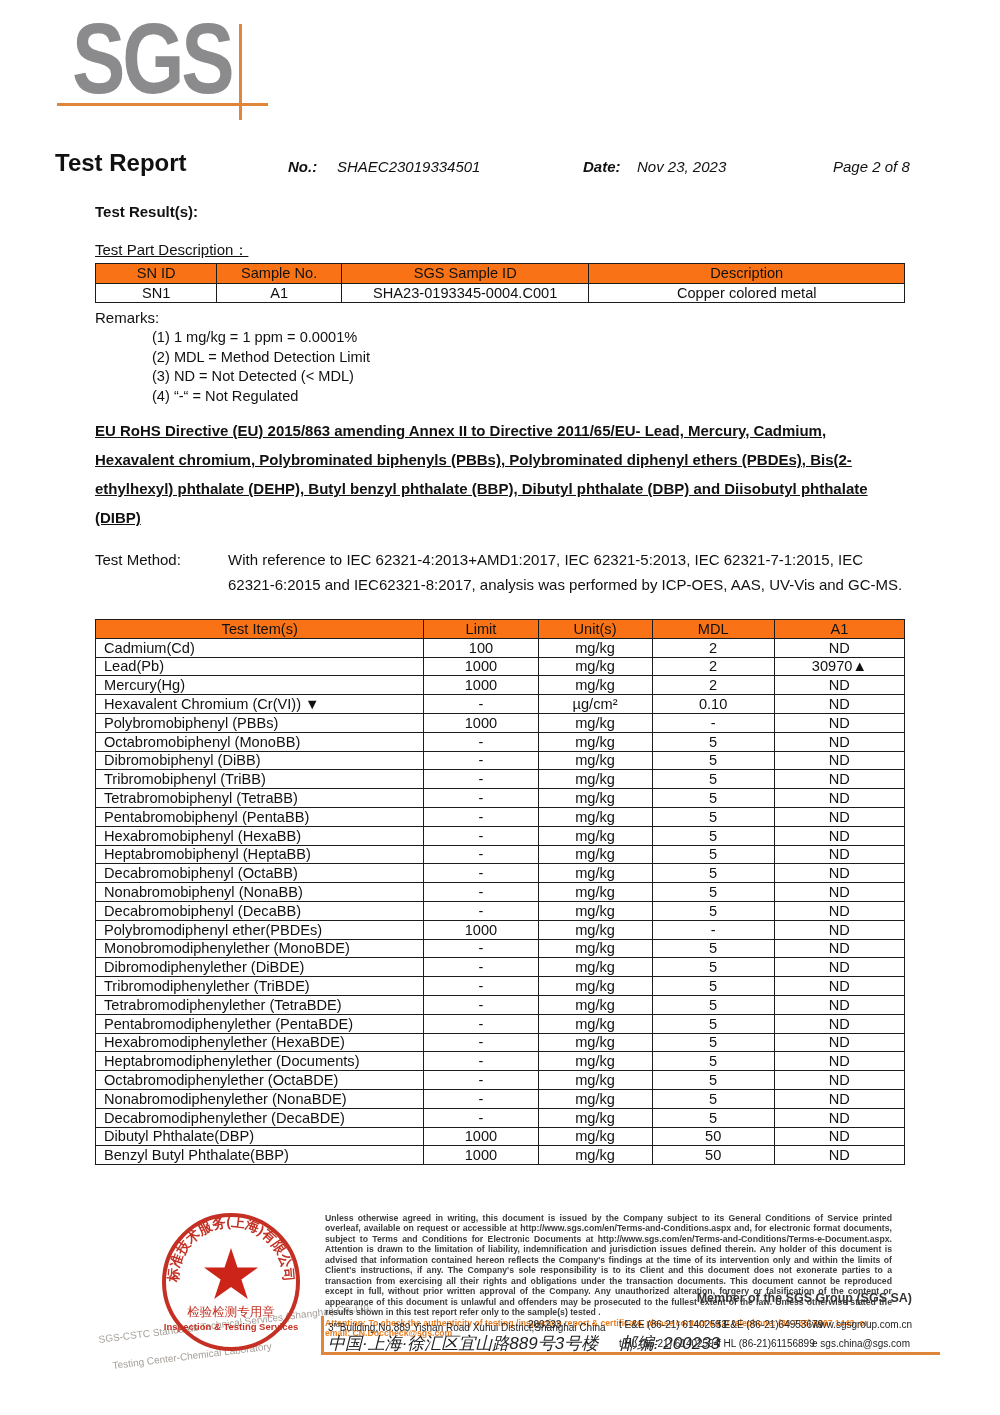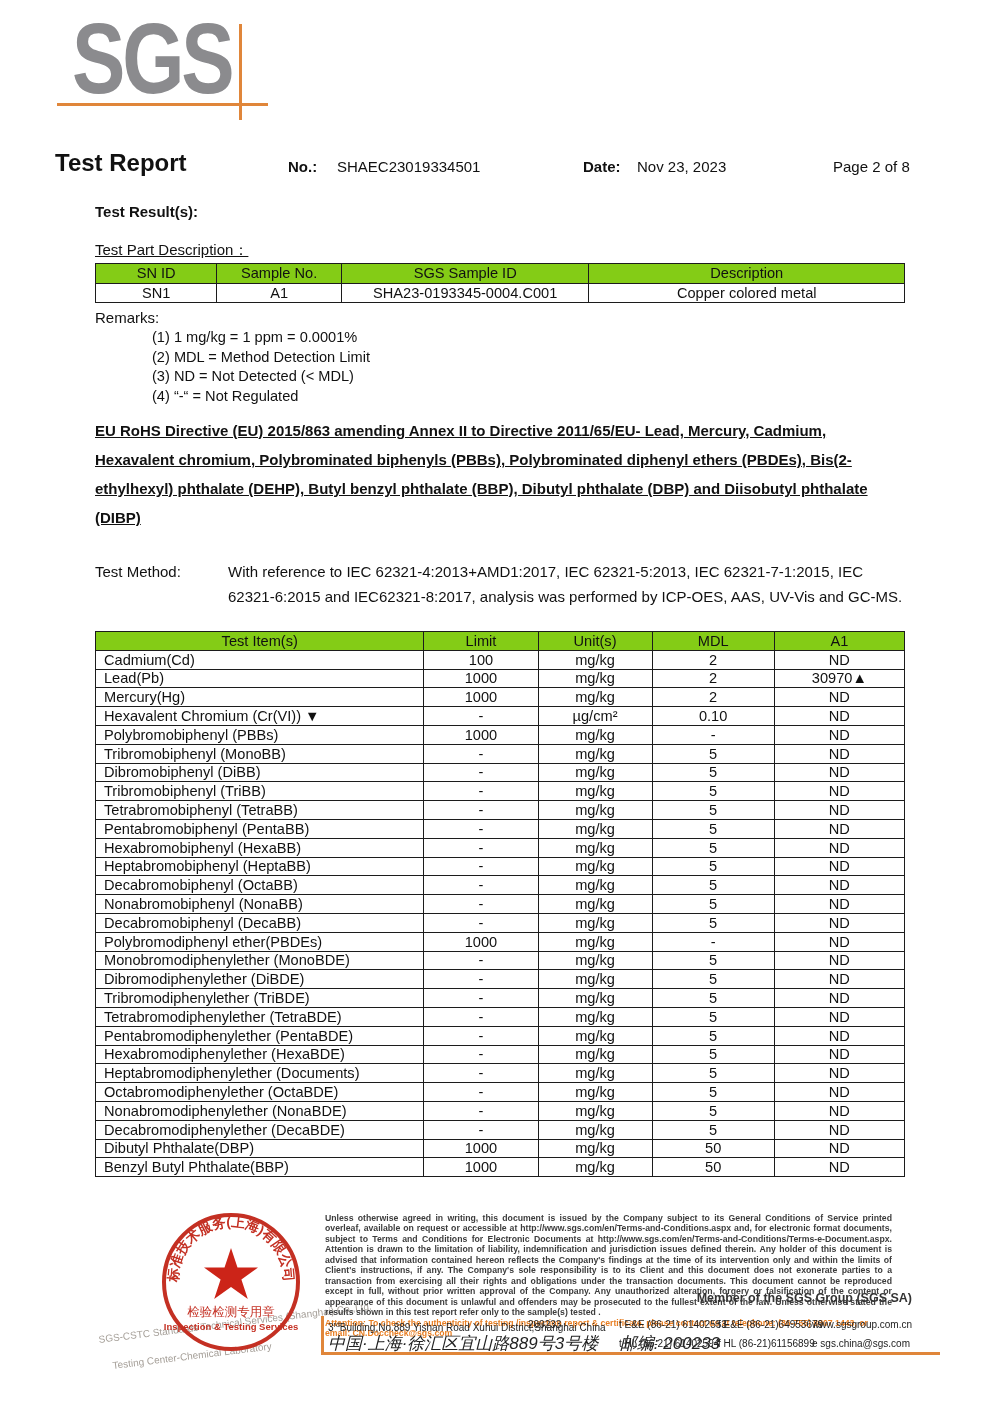--- a/index.html
+++ b/index.html
@@ -7,43 +7,43 @@
   .page { position:relative; width:1000px; height:1415px; background:#fff; overflow:hidden; }
 
   
   .logo-text { position:absolute; left:72px; top:8px; font-size:100px; font-weight:bold;
     color:#8b8b8e; letter-spacing:-4px; transform:scaleX(0.80); transform-origin:left top; line-height:1; }
   .logo-vline { position:absolute; left:239px; top:24px; width:3px; height:96px; background:#e0863a; }
   .logo-hline { position:absolute; left:57px; top:103px; width:211px; height:3px; background:#e0863a; }
 
   
   .rpt-title { position:absolute; left:55px; top:149px; font-size:24px; font-weight:bold; color:#111; }
-  .hdr-item { position:absolute; top:158px; font-size:15px; color:#111; }
+  .hdr-item { position:absolute; top:158px; font-size:15px; color:#111;font-style:italic; }
   .hdr-label { font-weight:bold; }
 
   
   .content { position:absolute; left:95px; top:203px; width:810px; color:#111; }
   .sec-title { font-size:15px; font-weight:bold; height:18px; }
   .part-title { margin-top:20px; font-size:15px; text-decoration:underline; display:inline-block; }
 
   table.doc-table { border-collapse:collapse; width:100%; table-layout:fixed; margin-top:3px; }
   table.doc-table th, table.doc-table td { border:1.5px solid #1c1c1c; font-size:14.6px;
     font-weight:normal; height:19.5px; padding:0 2px; text-align:center; line-height:1.1; overflow:hidden; white-space:nowrap; }
-  table.doc-table thead th { background:#84cc16; }
+  table.doc-table thead th { background:#f97316; }
   table.results-table { margin-top:22px; }
   table.results-table td:first-child { text-align:left; padding-left:8px; }
   table.results-table td, table.results-table th { height:18.8px; }
 
   .remarks-title { margin-top:6px; font-size:15px; height:19px; }
   .remarks-list div { margin-left:57px; font-size:14.6px; line-height:19.5px; }
 
   .directive { margin-top:10px; font-size:15px; font-weight:bold; line-height:29px;
     text-decoration:underline; }
 
-  .method-row { margin-top:28px; display:flex; }
+  .method-row { margin-top:16px; display:flex; }
   .method-label { width:133px; font-size:15px; line-height:24.5px; flex:none; }
   .method-text { width:677px; font-size:15px; line-height:24.5px; }
 
   
   .stamp-gray { position:absolute; color:#a59f98; font-size:10px; transform:rotate(-7deg);
     transform-origin:left top; white-space:nowrap; }
   .stamp-svg { position:absolute; left:133px; top:1206px; }
   .fineprint { position:absolute; left:325px; top:1213px; width:567px; font-size:8.7px;
     line-height:10.45px; font-weight:bold; color:#3c3c3c; text-align:justify; }
   .attention { color:#e87e22; text-align:left; }
@@ -167,21 +167,21 @@
             <td>ND</td>
           </tr>
           <tr>
             <td>Polybromobiphenyl (PBBs)</td>
             <td>1000</td>
             <td>mg/kg</td>
             <td>-</td>
             <td>ND</td>
           </tr>
           <tr>
-            <td>Tribromobiphenyl (MonoBB)</td>
+            <td>Octabromobiphenyl (MonoBB)</td>
             <td>-</td>
             <td>mg/kg</td>
             <td>5</td>
             <td>ND</td>
           </tr>
           <tr>
             <td>Dibromobiphenyl (DiBB)</td>
             <td>-</td>
             <td>mg/kg</td>
             <td>5</td>

